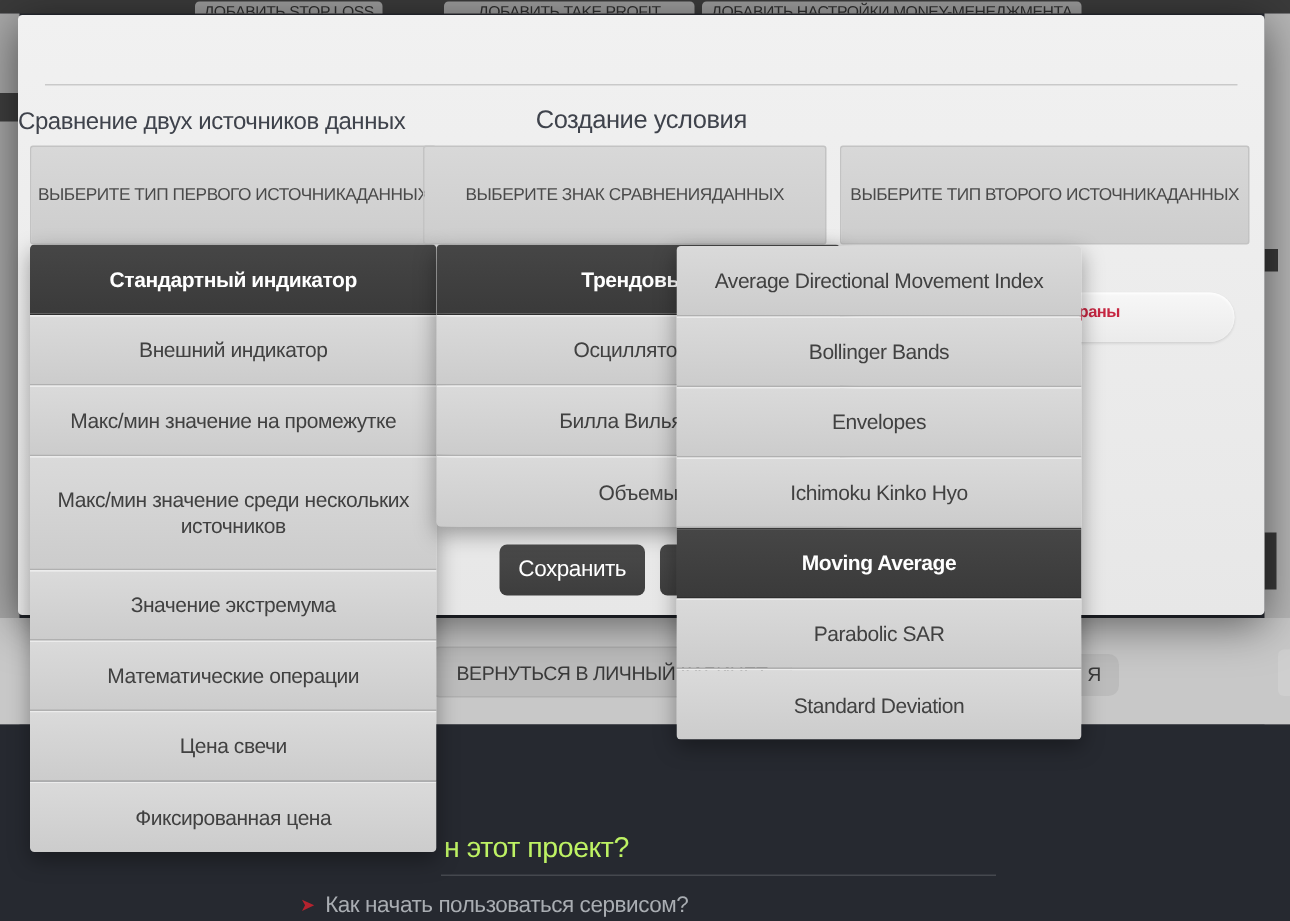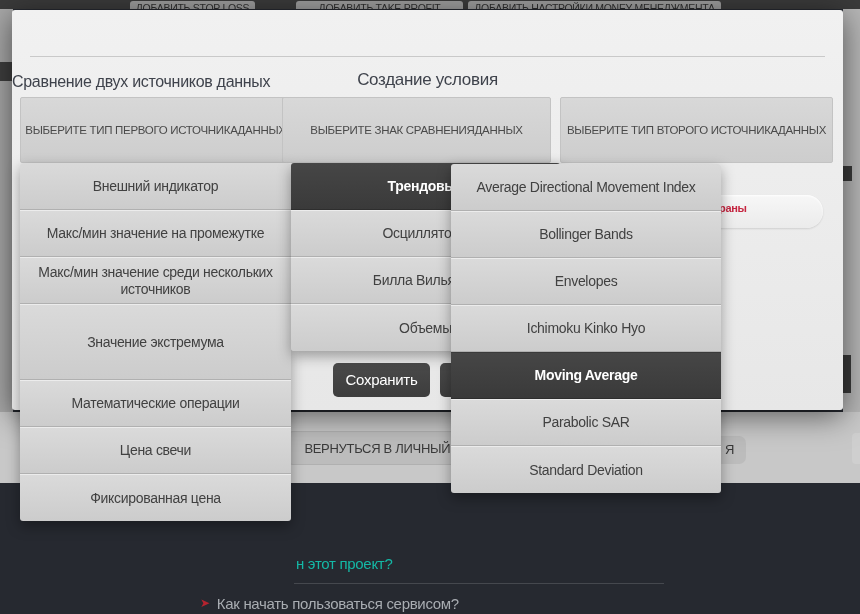--- a/index.html
+++ b/index.html
@@ -33,21 +33,21 @@
     color:#3a3a3a;font-size:13px;line-height:34px;text-align:center;z-index:5;
     border:1px solid #b0b0b0;
   }
   .ya-pill{
     left:620px;top:436px;width:126px;height:28px;background:#bcbcbc;border-radius:7px;
     color:#3a3a3a;font-size:13px;line-height:28px;text-align:right;
     padding-right:12px;z-index:5;
   }
 
   .dark-bottom{left:0;top:483px;width:860px;height:131px;background:#262930;z-index:1;}
-  .q-frag{left:296px;top:555px;color:#14b8a6;font-size:15px;z-index:3;}
+  .q-frag{left:296px;top:555px;color:#bef264;font-size:19px;z-index:3;}
   .q-divider{left:294px;top:583px;width:370px;height:1px;background:#45484e;z-index:3;}
   .q-link-row{left:200px;top:594px;z-index:3;display:flex;align-items:center;gap:7px;}
   .q-arrow{color:#b5232f;font-size:12px;line-height:18px;}
   .q-link{color:#a9adb2;font-size:15px;}
 
   
   .modal{
     left:12px;top:10px;width:831px;height:400px;z-index:10;
     background:linear-gradient(#f1f1f1,#e7e7e7);
     border-radius:3px;box-shadow:0 6px 30px rgba(0,0,0,.55);
@@ -155,20 +155,21 @@
     <div class="abs save-btn">Сохранить</div>
     <div class="abs cancel-frag"></div>
 
     <div class="abs selected-pill">
       <span>раны</span>
     </div>
   </div>
 
   <div class="abs menu menu-left" style="left:20px;top:163px;width:271px;">
 
+  <div class="row selected">Стандартный индикатор</div>
       <div class="row">Внешний индикатор</div>
       <div class="row">Макс/мин значение на промежутке</div>
       <div class="row">Макс/мин значение среди нескольких источников</div>
       <div class="row">Значение экстремума</div>
       <div class="row">Математические операции</div>
       <div class="row">Цена свечи</div>
       <div class="row">Фиксированная цена</div>
     </div>
 
   <div class="abs menu menu-mid" style="left:291px;top:163px;width:269px;">

